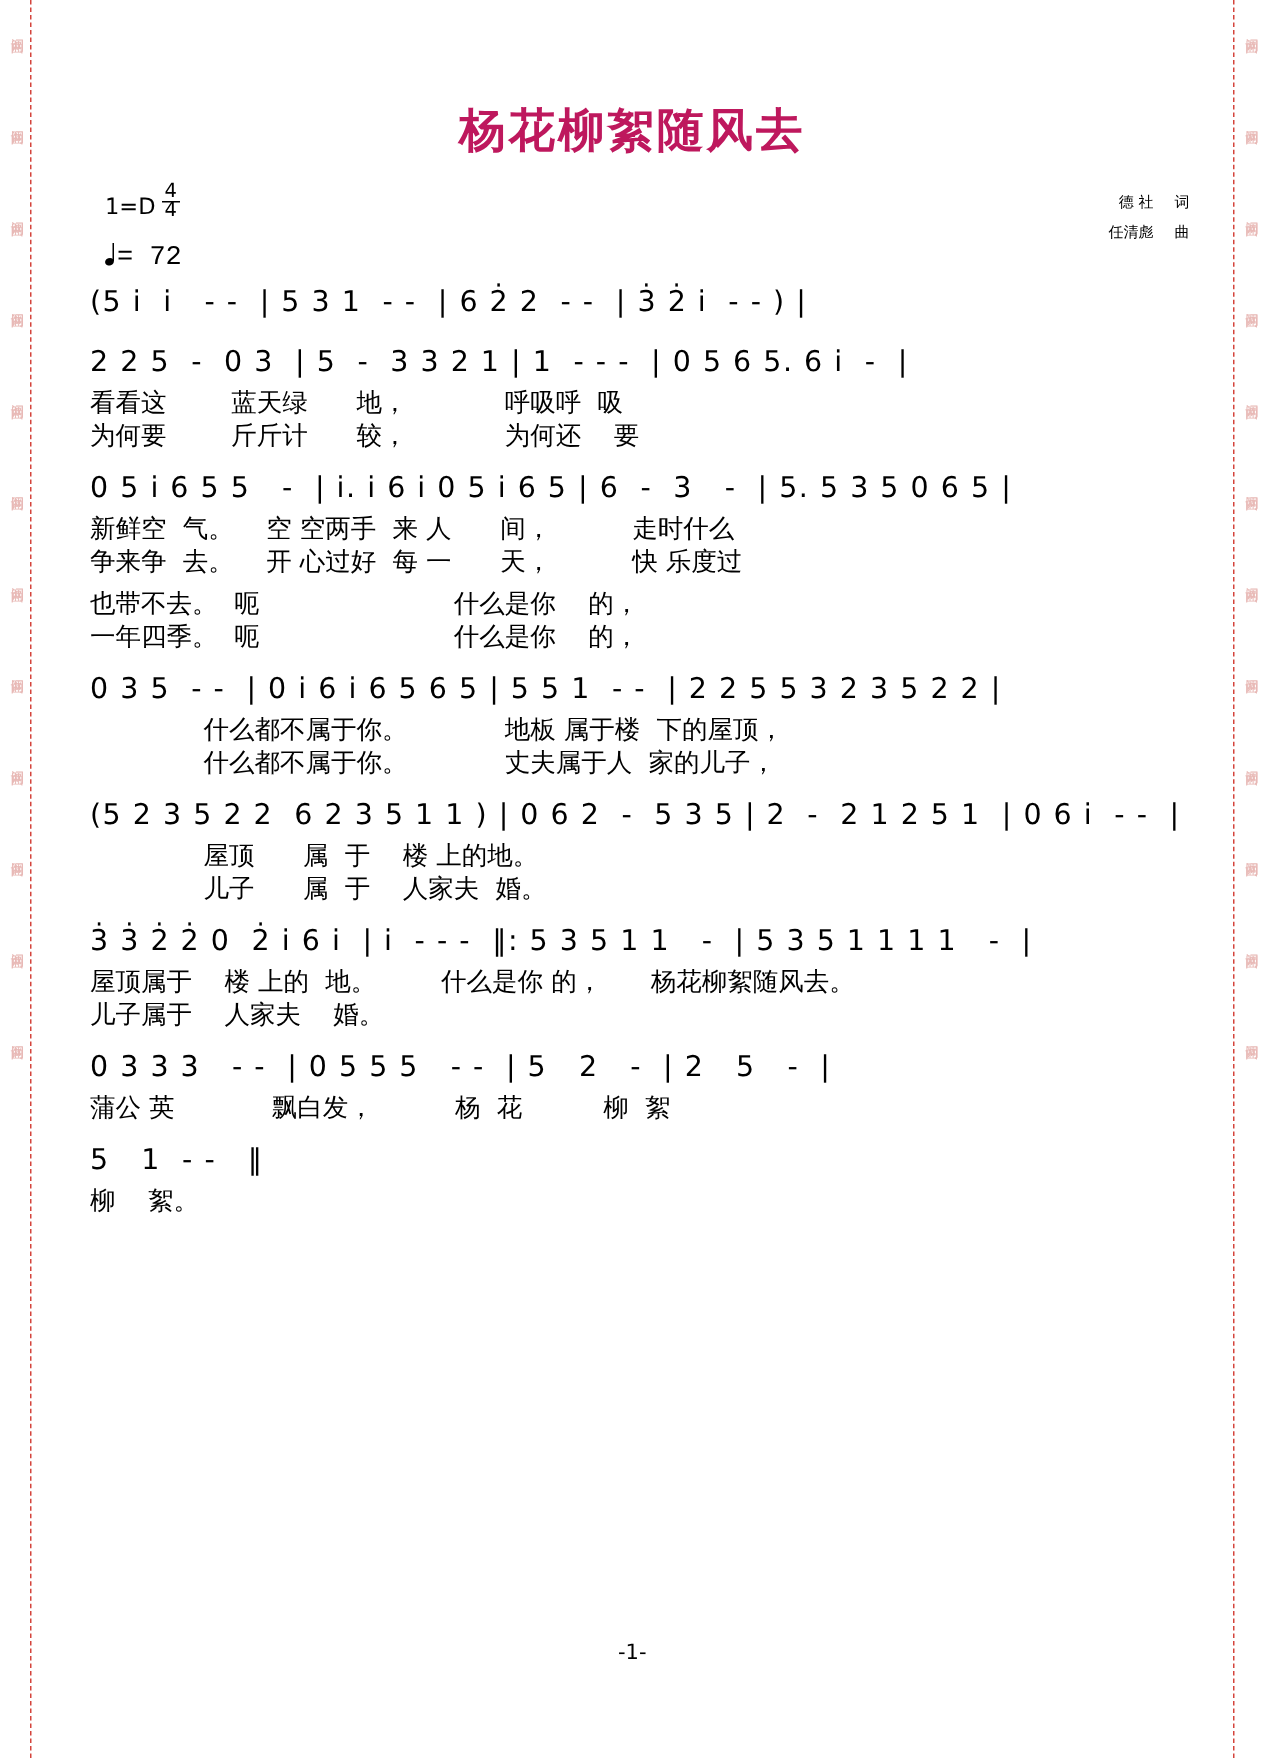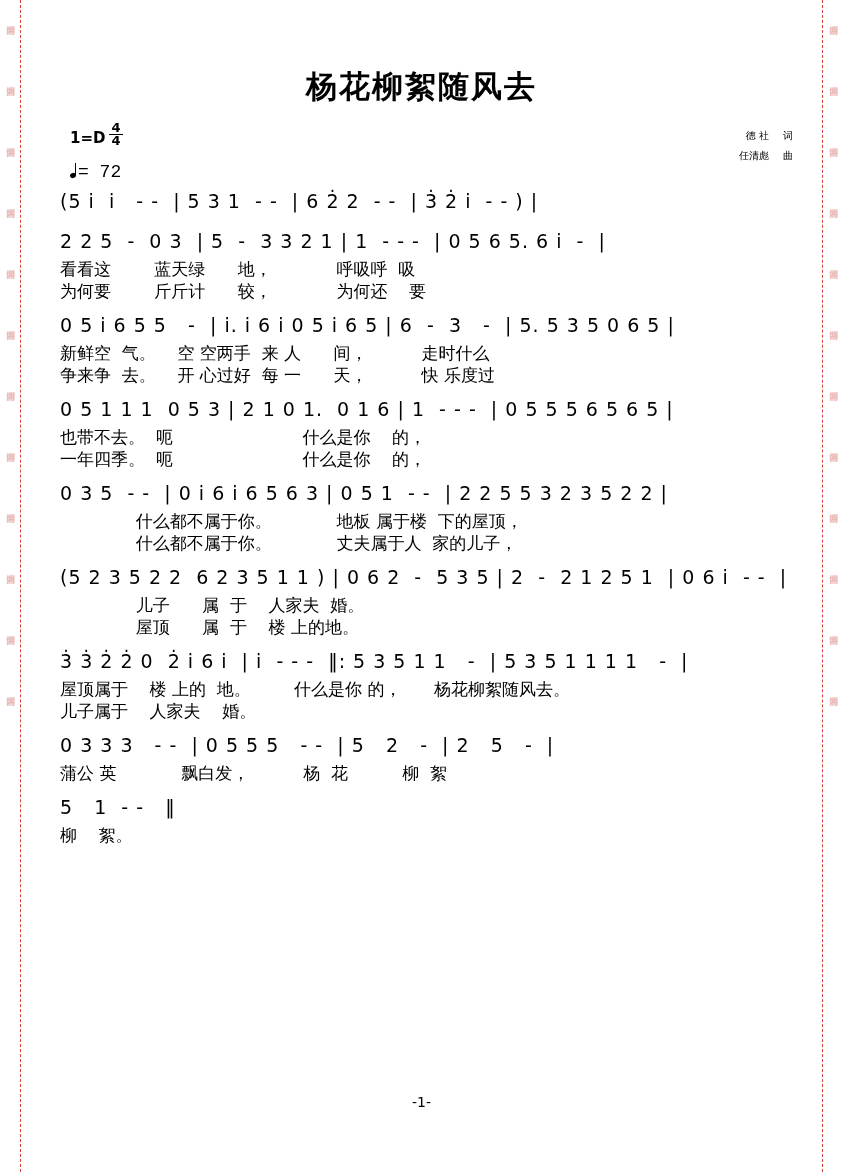--- a/index.html
+++ b/index.html
@@ -60,36 +60,35 @@
     top: 0;
     bottom: 0;
   }
 
   .title {
     text-align: center;
     font-size: 31px;
     font-weight: bold;
     letter-spacing: 2px;
     margin-top: 66px;
-    color: #000000;
+    color: #be185d;
     font-family: "DejaVu Sans", sans-serif;
   }
 
   .meta-row {
     position: relative;
     height: 56px;
     margin-top: 14px;
   }
   .keysig {
     position: absolute;
     left: 30px;
     top: 0;
     font-size: 15px;
     font-family: "DejaVu Sans", sans-serif;
-    font-weight: bold;
   }
   .keysig .frac {
     display: inline-block;
     vertical-align: -2px;
     margin-left: 4px;
     text-align: center;
     line-height: 0.95;
     font-size: 13px;
   }
   .keysig .frac .num { display: block; border-bottom: 1px solid #000; padding: 0 2px;}
@@ -233,35 +232,34 @@
       <div class="lyric-line second">为何要        斤斤计      较，            为何还    要</div>
     </div>
 
     <div class="system">
       <div class="notes-line">0 5 i 6 5 5   -  | i. i 6 i 0 5 i 6 5 | 6  -  3   -  | 5. 5 3 5 0 6 5 |</div>
       <div class="lyric-line">新鲜空  气。    空 空两手  来 人      间，          走时什么</div>
       <div class="lyric-line second">争来争  去。    开 心过好  每 一      天，          快 乐度过</div>
     </div>
 
     <div class="system">
-      <div class="notes-line">0 5 1 1 1  0 5 3 | 2 1 0 1.  0 1 6 | 1  - - -  | 0 5 5 5 6 5 6 5 |</div>
       <div class="lyric-line">也带不去。  呃                        什么是你    的，</div>
       <div class="lyric-line second">一年四季。  呃                        什么是你    的，</div>
     </div>
 
     <div class="system">
-      <div class="notes-line">0 3 5  - -  | 0 i 6 i 6 5 6 3 | 0 5 1  - -  | 2 2 5 5 3 2 3 5 2 2 |</div>
+      <div class="notes-line">0 3 5  - -  | 0 i 6 i 6 5 6 5 | 5 5 1  - -  | 2 2 5 5 3 2 3 5 2 2 |</div>
       <div class="lyric-line">              什么都不属于你。            地板 属于楼  下的屋顶，</div>
       <div class="lyric-line second">              什么都不属于你。            丈夫属于人  家的儿子，</div>
     </div>
 
     <div class="system">
       <div class="notes-line">(5 2 3 5 2 2  6 2 3 5 1 1 ) | 0 6 2  -  5 3 5 | 2  -  2 1 2 5 1  | 0 6 i  - -  |</div>
+      <div class="lyric-line">              屋顶      属  于    楼 上的地。</div>
       <div class="lyric-line second">              儿子      属  于    人家夫  婚。</div>
-      <div class="lyric-line">              屋顶      属  于    楼 上的地。</div>
     </div>
 
     <div class="system">
       <div class="notes-line">3̇ 3̇ 2̇ 2̇ 0  2̇ i 6 i  | i  - - -  ‖: 5 3 5 1 1   -  | 5 3 5 1 1 1 1   -  |</div>
       <div class="lyric-line">屋顶属于    楼 上的  地。        什么是你 的，      杨花柳絮随风去。</div>
       <div class="lyric-line second">儿子属于    人家夫    婚。</div>
     </div>
 
     <div class="system">
       <div class="notes-line">0 3 3 3   - -  | 0 5 5 5   - -  | 5   2   -  | 2   5   -  |</div>

